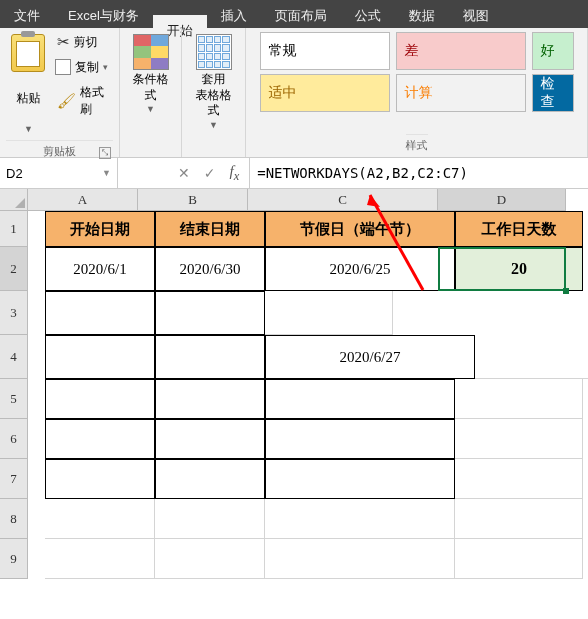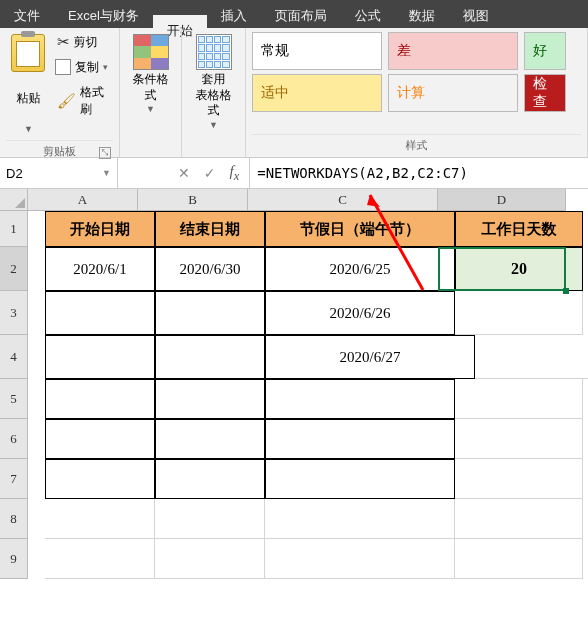--- a/index.html
+++ b/index.html
@@ -36,30 +36,30 @@
   .cf-icon { width:36px; height:36px; background:#fff; border:1px solid #888; display:grid; grid-template-columns:1fr 1fr; grid-template-rows:1fr 1fr 1fr; }
   .cf-icon div:nth-child(1){background:#e06666;} .cf-icon div:nth-child(2){background:#6fa8dc;}
   .cf-icon div:nth-child(3){background:#93c47d;} .cf-icon div:nth-child(4){background:#ffd966;}
   .cf-icon div:nth-child(5){background:#f6b26b;} .cf-icon div:nth-child(6){background:#8e7cc3;}
   .big-label { font-size:12px; text-align:center; line-height:1.3; }
 
   .tf-group { width: 64px; }
   .tf-icon { width:36px; height:36px; background:#fff; border:1px solid #888; display:grid; grid-template-columns:repeat(4,1fr); grid-template-rows:repeat(4,1fr); gap:1px; padding:1px; }
   .tf-icon div { background:#6fa8dc33; border:0.5px solid #6fa8dc; }
 
-  .styles-group { flex: 1; min-width: 0; }
+  .styles-group { flex: 1; min-width: 0; align-items: center; }
   .styles-body { display:flex; flex-direction:column; gap:4px; }
   .styles-row { display:flex; gap:6px; }
   .style-cell { width:130px; height:38px; border:1px solid #bbb; display:flex; align-items:center; padding:0 8px; font-size:14px; font-family:"SimSun"; }
   .sc-normal { background:#fff; color:#000; }
   .sc-bad { background:#f8cbcb; color:#9c0006; }
   .sc-good { background:#c6efce; color:#006100; }
   .sc-neutral { background:#ffeb9c; color:#9c6500; }
   .sc-calc { background:#f2f2f2; color:#fa7d00; }
-  .sc-check { background:#b91c1c; color:#fff; }
+  .sc-check { background:#0369a1; color:#fff; }
   .sc-good, .sc-check { width:42px; overflow:hidden; }
 
   
   .namebox-row { display:flex; align-items:center; height:31px; border-bottom:1px solid #ccc; }
   .name-box { width:118px; height:100%; border-right:1px solid #ccc; padding:0 6px; display:flex; align-items:center; justify-content:space-between; font-size:13px; font-family: "Segoe UI", sans-serif; }
   .name-dd { color:#888; font-size:9px; }
   .fx-spacer { width:50px; }
   .fx-btns { display:flex; align-items:center; gap:14px; padding:0 10px; color:#888; font-size:14px; }
   .fx-btns span { cursor:pointer; }
   .fx-btns .fx { font-style:italic; font-family: "Times New Roman"; color:#555; font-size:15px; }
@@ -237,21 +237,20 @@
     <div class="gr">
       <div class="gc data-cell" style="width:110px;height:44px">2020/6/1</div>
       <div class="gc data-cell" style="width:110px;height:44px">2020/6/30</div>
       <div class="gc data-cell" style="width:190px;height:44px">2020/6/25</div>
       <div class="gc out-cell" style="width:128px;height:44px">20</div>
     </div>
 
     <div class="gr">
       <div class="gc data-cell" style="width:110px;height:44px"></div>
       <div class="gc data-cell" style="width:110px;height:44px"></div>
-      <div class="gc data-cell" style="width:190px;height:44px">2020/6/26</div>
       <div class="gc" style="width:128px;height:44px"></div>
     </div>
 
     <div class="gr">
       <div class="gc data-cell" style="width:110px;height:44px"></div>
       <div class="gc data-cell" style="width:110px;height:44px"></div>
       <div class="gc data-cell" style="width:210px;height:44px">2020/6/27</div>
       <div class="gc" style="width:128px;height:44px"></div>
     </div>
 

